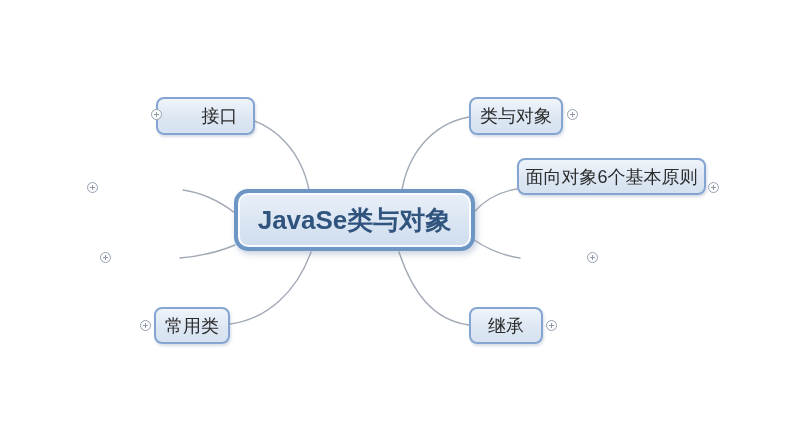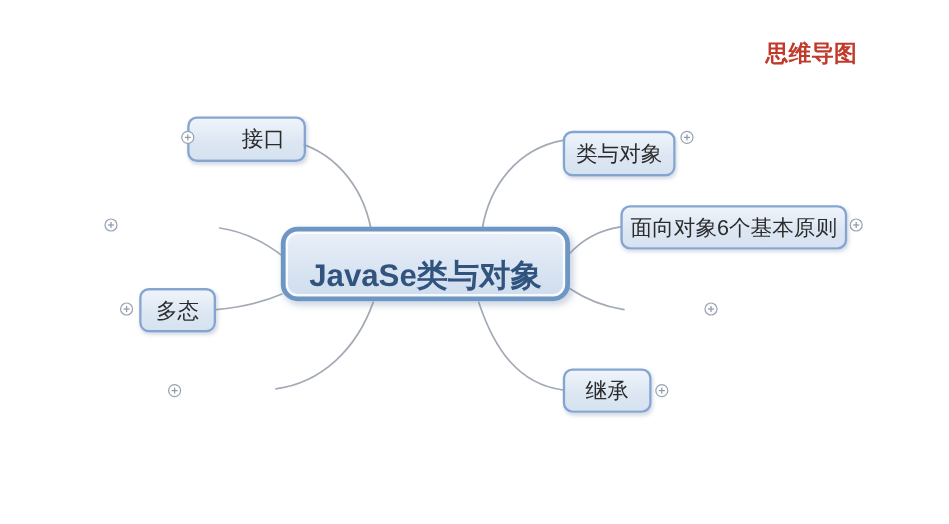--- a/index.html
+++ b/index.html
@@ -51,21 +51,20 @@
   }
   .topic.central {
     border: 4px solid #6d96c5;
     border-radius: 14px;
     background: linear-gradient(180deg, #e9f0f8 0%, #d9e4f2 60%, #cfdded 100%);
     box-shadow: inset 0 0 0 2px rgba(255, 255, 255, 0.85),
                 2px 3px 6px rgba(100, 125, 160, 0.35);
     color: #30547e;
     font-size: 26px;
     font-weight: bold;
-    align-items: flex-end;
   }
   .expand-icon {
     position: absolute;
     width: 11px;
     height: 11px;
     border: 1px solid #96a2b2;
     border-radius: 50%;
     background: #fdfdfe;
     box-sizing: border-box;
   }
@@ -93,37 +92,36 @@
     <path d="M240,117 C278,124 302,155 309,190"></path>
     <path d="M469,117 C431,124 408,155 402,190"></path>
     <path d="M183,190 C204,193 222,203 235,213"></path>
     <path d="M180,258 C203,256 221,251 235,245"></path>
     <path d="M230,324 C268,319 297,291 311,252"></path>
     <path d="M469,325 C432,320 412,291 399,252"></path>
     <path d="M517,189 C497,192 483,202 474,212"></path>
     <path d="M520,258 C500,255 486,248 474,240"></path>
   </svg>
 
-  <div class="note">思维导图</div>
 
   <div class="topic central" style="left:234px; top:189px; width:233px; height:54px;">
     <span>JavaSe类与对象</span>
   </div>
 
   <div class="topic" style="left:156px; top:97px; width:67px; height:34px;padding-left:28px;">
     <span>接口</span>
   </div>
-  <div class="topic" style="left:116px; top:240px; width:60px; height:33px;">
-    <span>多态</span>
+  <div class="topic" style="left:154px; top:307px; width:72px; height:33px;">
+    <span>常用类</span>
   </div>
 
-  <div class="topic" style="left:469px; top:97px; width:90px; height:34px;margin-top:12px;">
+  <div class="topic" style="left:469px; top:97px; width:90px; height:34px;">
     <span>类与对象</span>
   </div>
-  <div class="topic" style="left:517px; top:171px; width:185px; height:33px;">
+  <div class="topic" style="left:517px; top:158px; width:185px; height:33px;">
     <span>面向对象6个基本原则</span>
   </div>
   <div class="topic" style="left:469px; top:307px; width:70px; height:33px;justify-content:center;">
     <span>继承</span>
   </div>
 
   <span class="expand-icon" style="left:151px; top:109px;"></span>
   <span class="expand-icon" style="left:87px;  top:182px;"></span>
   <span class="expand-icon" style="left:100px; top:252px;"></span>
   <span class="expand-icon" style="left:140px; top:320px;"></span>

